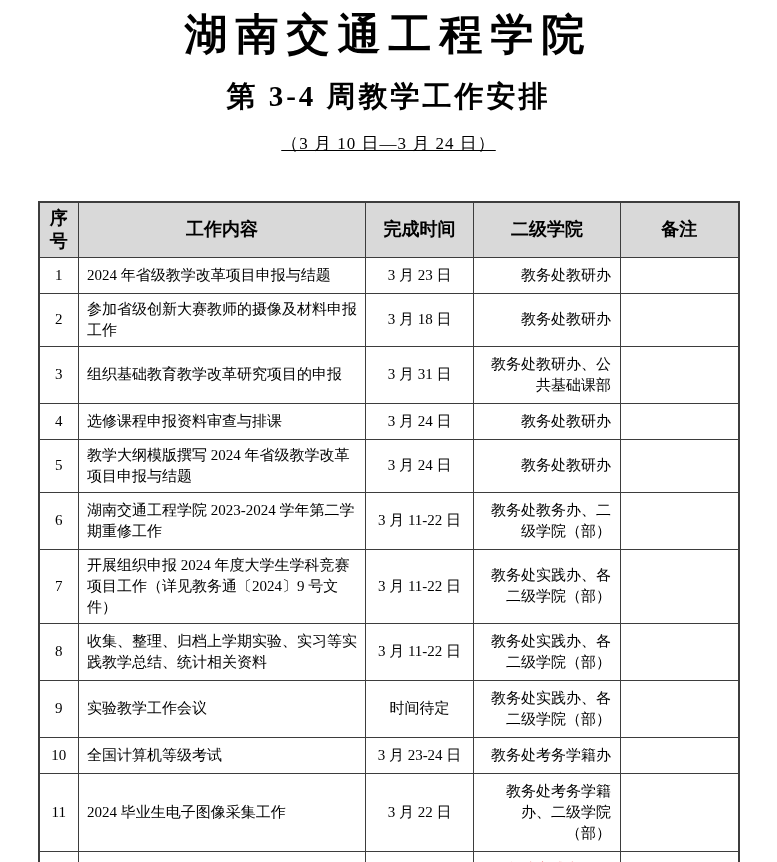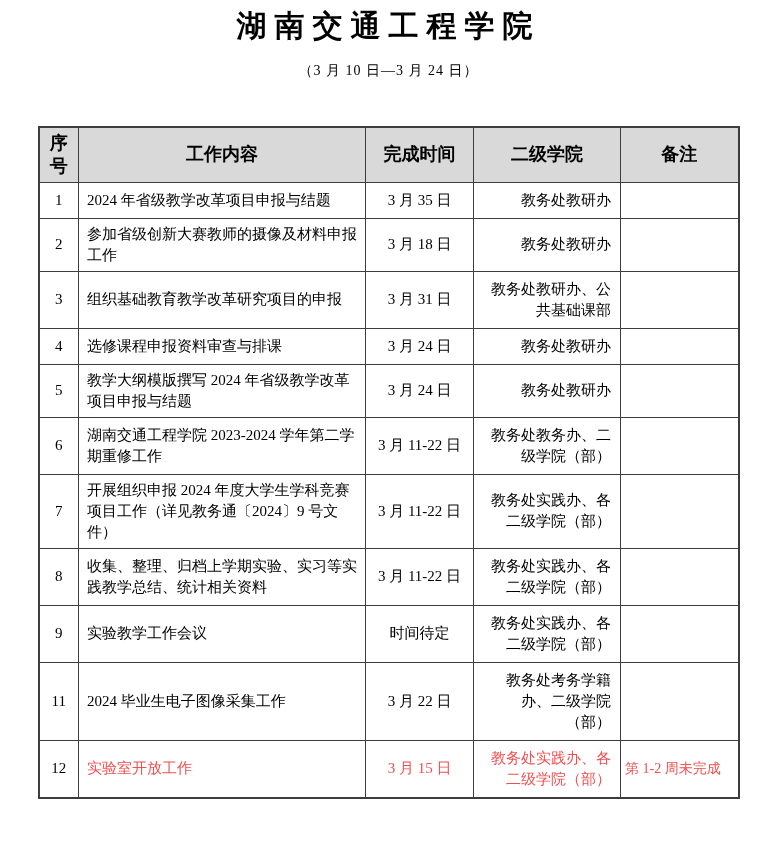--- a/index.html
+++ b/index.html
@@ -10,37 +10,38 @@
     color: #000000;
   }
   .page {
     width: 777px;
     height: 862px;
     padding-top: 6px;
     overflow: hidden;
   }
   .school-name {
     text-align: center;
-    font-size: 30px;
+    font-size: 43px;
     font-weight: bold;
     letter-spacing: 8px;
     font-family: "DejaVu Serif", "Liberation Serif", serif;
   }
   .doc-title {
     text-align: center;
     font-size: 29px;
     font-weight: bold;
     letter-spacing: 3px;
     margin-top: 13px;
   }
   .date-range {
     text-align: center;
-    font-size: 14px;
+    font-size: 17px;
     letter-spacing: 1px;
     margin-top: 15px;
+    text-decoration: underline;
   }
   table.schedule {
     width: 700px;
     margin: 46px auto 0 auto;
     border-collapse: collapse;
     table-layout: fixed;
     border: 2px solid #3d3d3d;
   }
   .schedule th, .schedule td {
     border: 1px solid #3d3d3d;
@@ -66,20 +67,21 @@
   td.col-dept  { text-align: right; padding: 7px 9px; }
   td.col-remark{ text-align: left; padding: 7px 4px; font-size: 14px; }
   tr.red-row td { color: var(--accent-red, #f15050); }
   tr.red-row td.col-no { color: #000000; }
 </style>
 </head>
 <body>
 
 <div class="page">
   <div class="school-name">湖南交通工程学院</div>
+  <div class="doc-title">第 3-4 周教学工作安排</div>
   <div class="date-range">（3 月 10 日—3 月 24 日）</div>
 
   <table class="schedule">
     <colgroup>
       <col style="width:40px">
       <col style="width:287px">
       <col style="width:108px">
       <col style="width:147px">
       <col style="width:118px">
     </colgroup>
@@ -89,21 +91,21 @@
           <th>工作内容</th>
           <th>完成时间</th>
           <th>二级学院</th>
           <th>备注</th>
         </tr>
     </thead>
     <tbody id="body-rows">
         <tr>
           <td class="col-no">1</td>
           <td class="col-content">2024 年省级教学改革项目申报与结题</td>
-          <td class="col-time">3 月 35 日</td>
+          <td class="col-time">3 月 23 日</td>
           <td class="col-dept">教务处教研办</td>
           <td class="col-remark"></td>
         </tr>
         <tr>
           <td class="col-no">2</td>
           <td class="col-content">参加省级创新大赛教师的摄像及材料申报工作</td>
           <td class="col-time">3 月 18 日</td>
           <td class="col-dept">教务处教研办</td>
           <td class="col-remark"></td>
         </tr>
@@ -150,20 +152,27 @@
           <td class="col-remark"></td>
         </tr>
         <tr>
           <td class="col-no">9</td>
           <td class="col-content">实验教学工作会议</td>
           <td class="col-time">时间待定</td>
           <td class="col-dept">教务处实践办、各二级学院（部）</td>
           <td class="col-remark"></td>
         </tr>
         <tr>
+          <td class="col-no">10</td>
+          <td class="col-content">全国计算机等级考试</td>
+          <td class="col-time">3 月 23-24 日</td>
+          <td class="col-dept">教务处考务学籍办</td>
+          <td class="col-remark"></td>
+        </tr>
+        <tr>
           <td class="col-no">11</td>
           <td class="col-content">2024 毕业生电子图像采集工作</td>
           <td class="col-time">3 月 22 日</td>
           <td class="col-dept">教务处考务学籍办、二级学院（部）</td>
           <td class="col-remark"></td>
         </tr>
         <tr class="red-row">
           <td class="col-no">12</td>
           <td class="col-content">实验室开放工作</td>
           <td class="col-time">3 月 15 日</td>

